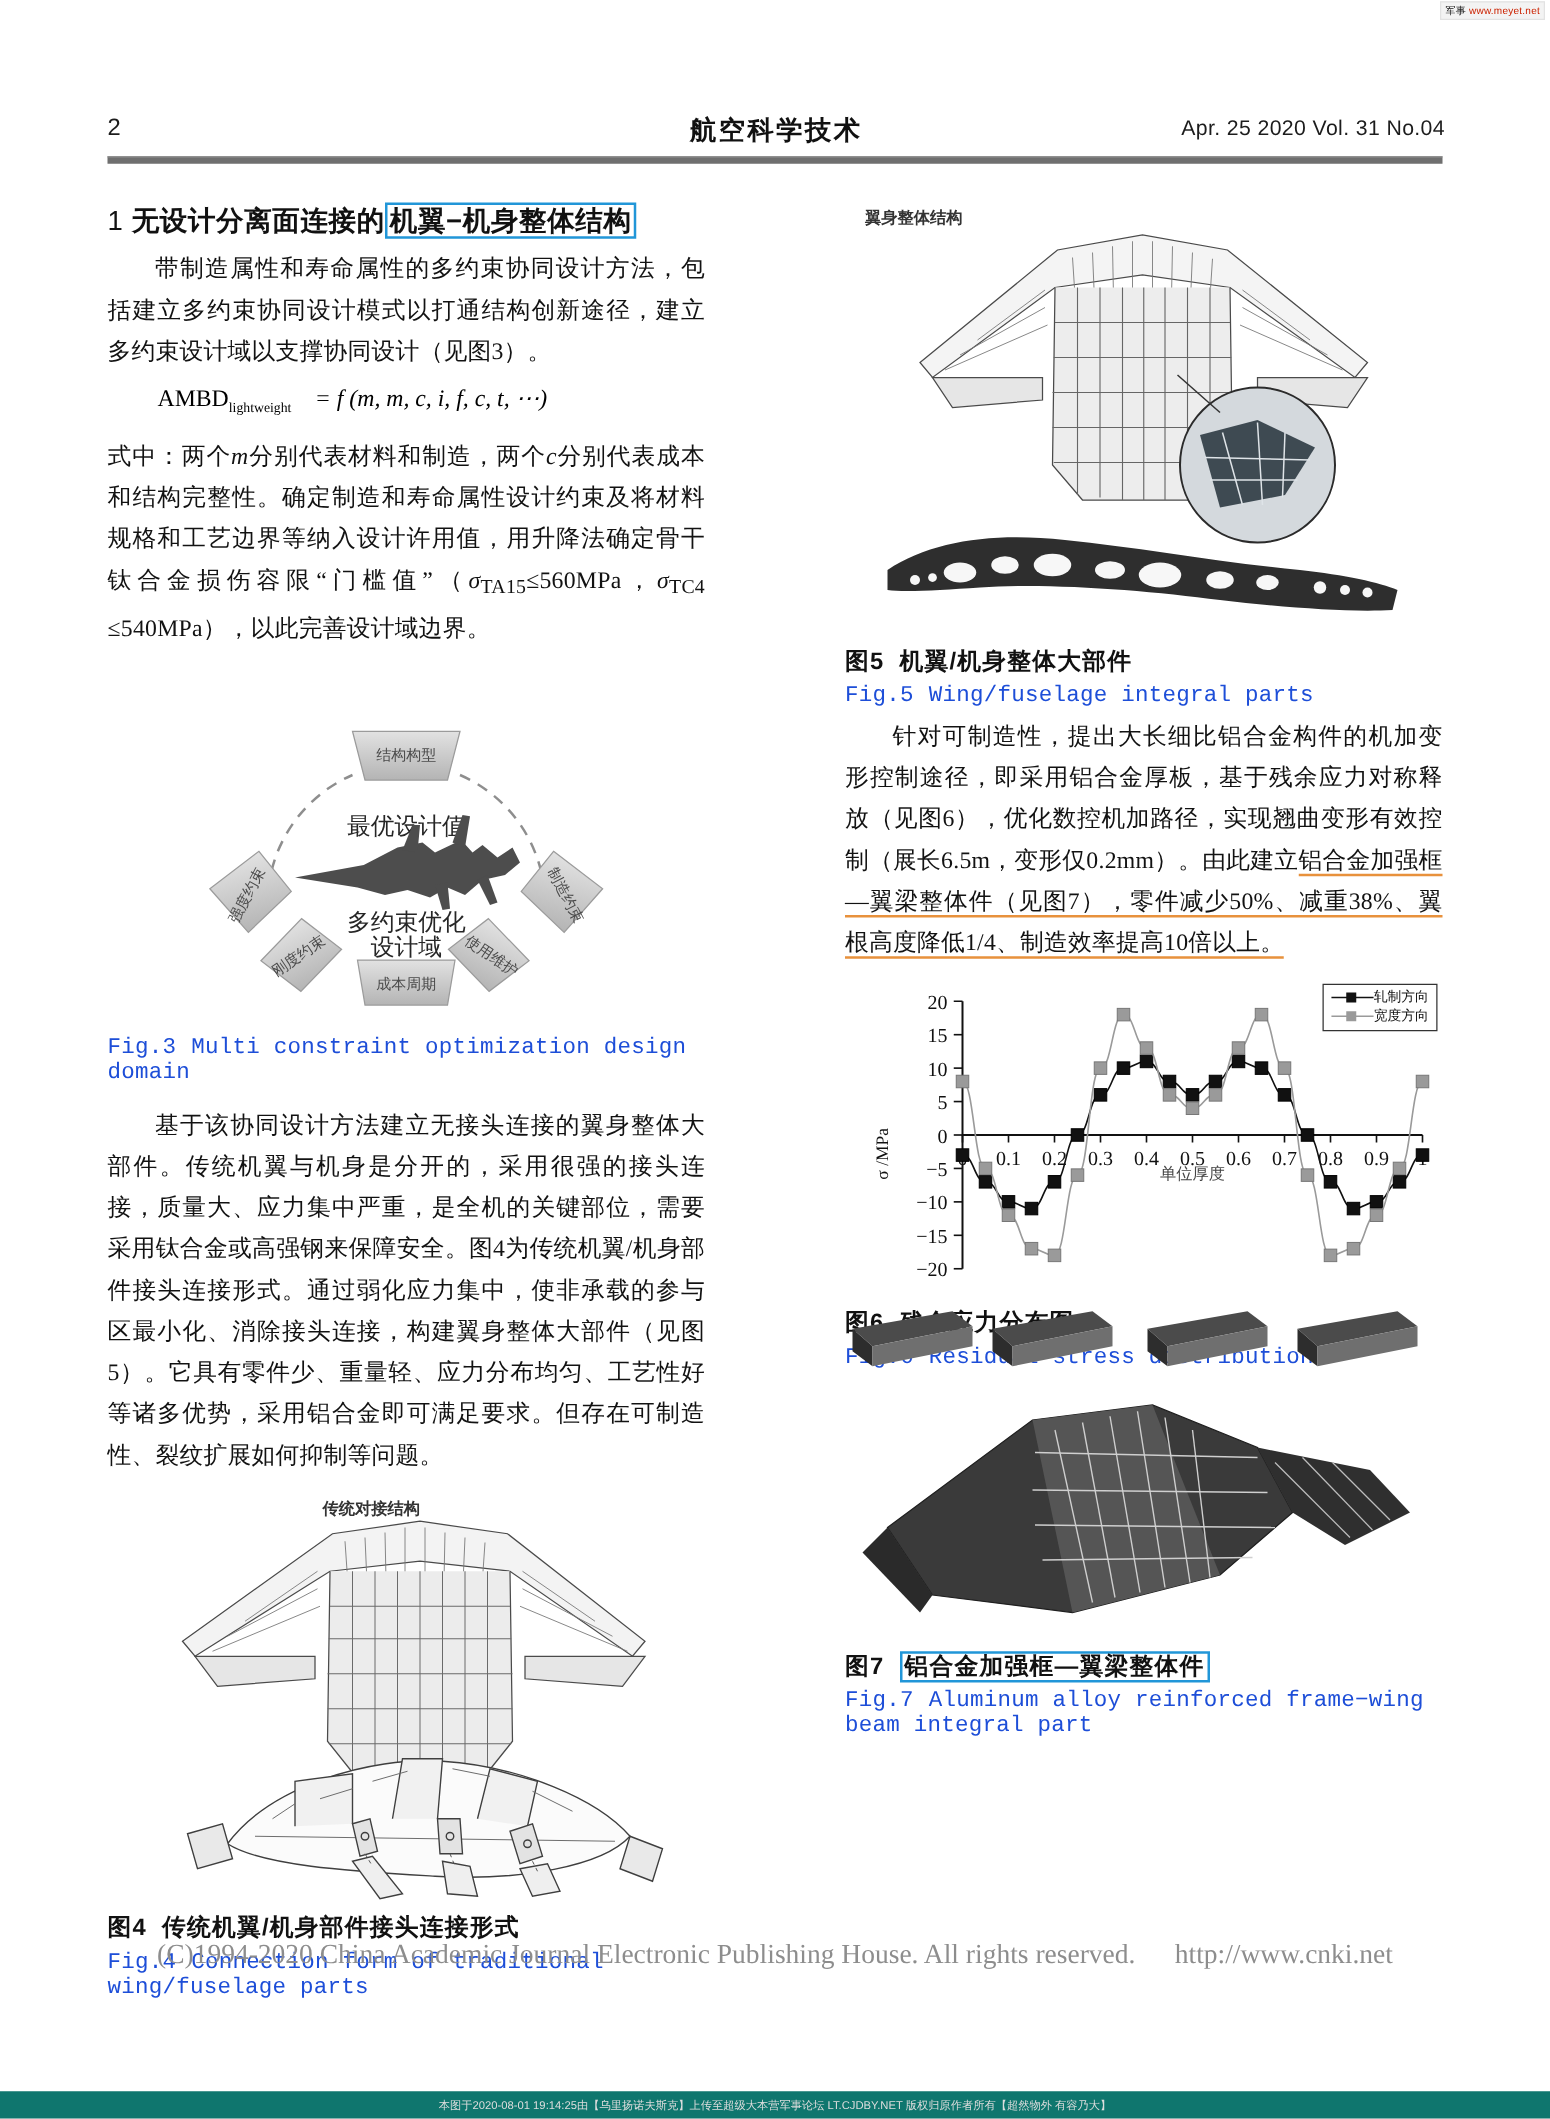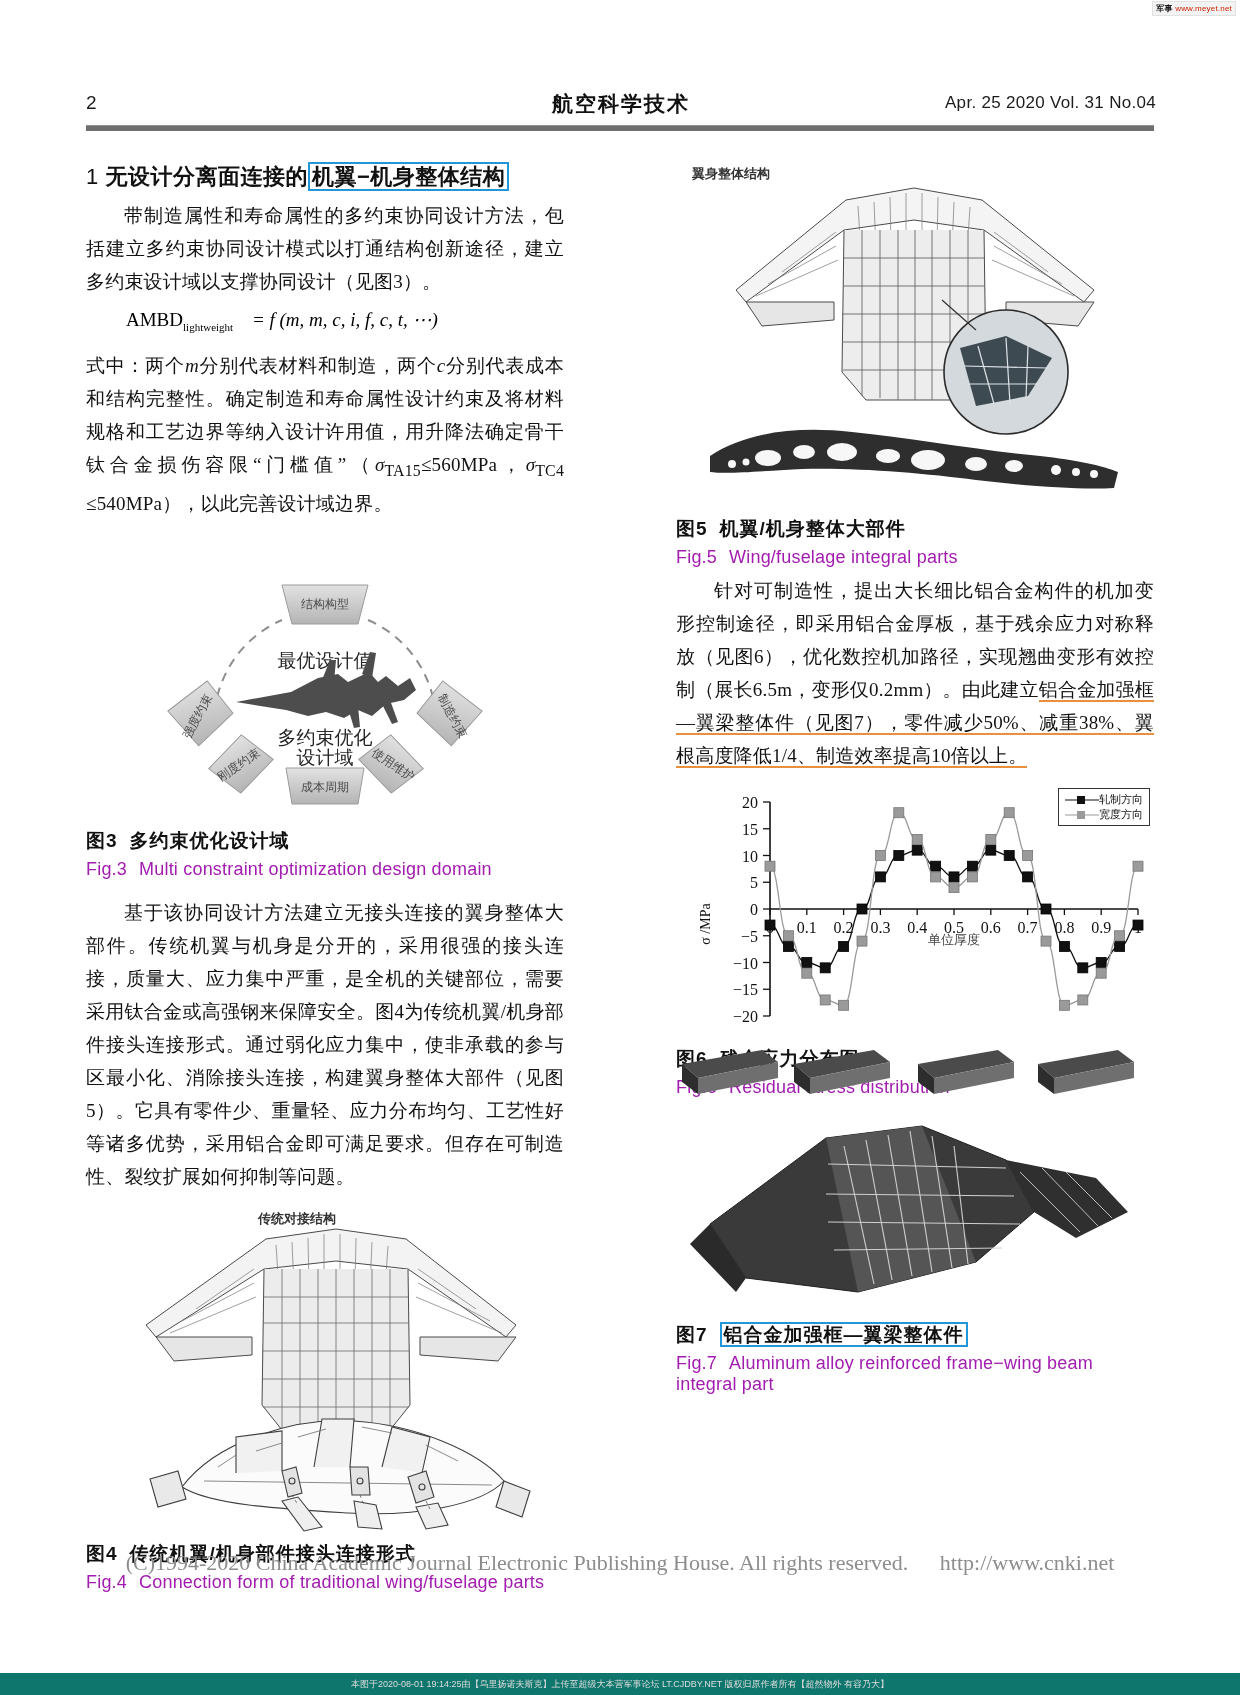--- a/index.html
+++ b/index.html
@@ -8,21 +8,21 @@
     position:relative;width:1240px;height:1695px;background:#ffffff;
     overflow:hidden;
   }
   
   .topstrip{position:absolute;left:0;top:0;width:1240px;height:16px;background:#ffffff;}
   .topstrip .rbrand{
     position:absolute;right:4px;top:1px;font-size:8px;color:#cc2200;
     font-family:"Liberation Sans",sans-serif;letter-spacing:.2px;
     background:#f3f3f3;padding:1px 3px;border:1px solid #e2e2e2;
   }
-  .topstrip .rbrand .t1{color:#1a1a1a;font-weight:bold;}
+  .topstrip .rbrand .t1{color:#1a1a1a;font-weight:normal;}
   
   .runhead{position:absolute;left:86px;top:92px;width:1070px;height:26px;}
   .runhead .pno{position:absolute;left:0;top:0;font-size:19px;color:#1c1c1c;
      font-family:"Liberation Sans",sans-serif;}
   .runhead .jname{position:absolute;left:0;right:0;top:-2px;text-align:center;
      font-size:21px;font-weight:bold;color:#111;letter-spacing:2px;}
   .runhead .issue{position:absolute;right:0;top:1px;font-size:17px;color:#1c1c1c;
      font-family:"Liberation Sans",sans-serif;letter-spacing:.3px;}
   .headrule{position:absolute;left:86px;top:125px;width:1068px;height:5px;
      background:#6f6f6f;border-top:1px solid #909090;}
@@ -46,22 +46,22 @@
   .formula .up{font-variant:normal;}
   .formula sub{font-size:11px;}
   .formula .it{font-style:italic;}
   .ul-orange{border-bottom:2px solid #e8913c;}
   
   .fig{margin:12px 0 0 0;}
   .figimg{position:relative;width:100%;background:#fff;}
   .cap{text-align:left;margin-top:6px;}
   .cap .cn{font-size:19px;font-weight:bold;color:#111;letter-spacing:1px;
      font-family:"Liberation Sans",sans-serif;}
-  .cap .en{font-size:18px;color:#a21caf;margin-top:5px;letter-spacing:.2px;
-     font-family:Liberation Sans, sans-serif;}
+  .cap .en{font-size:18px;color:#1d4ed8;margin-top:5px;letter-spacing:.2px;
+     font-family:Liberation Mono, monospace;}
   .cap .cn .lbl{margin-right:12px;}
   .cap .en .lbl{margin-right:12px;}
   
   .copyright{position:absolute;left:0;right:0;top:1550px;text-align:center;
      font-size:22px;color:#8d8d8d;font-family:"Liberation Serif",serif;}
   .copyright .url{margin-left:26px;}
   .botbar{position:absolute;left:0;bottom:0;width:1240px;height:22px;background:#0f766e;}
   .botbar span{display:block;text-align:center;color:#ddd;font-size:9px;line-height:22px;
      font-family:"Liberation Sans",sans-serif;}
   
@@ -156,23 +156,20 @@
                      L312 154 L324 146 L330 158 L318 168 L300 172 L286 184 L272 178 L258 186
                      L240 180 L222 184 L200 178 Z"></path>
             <path d="M236 148 L244 128 L250 128 L248 150 Z"></path>
             <path d="M276 142 L284 120 L290 121 L286 146 Z"></path>
             <path d="M262 176 L268 196 L274 195 L272 174 Z"></path>
             <path d="M296 172 L306 192 L312 190 L304 168 Z"></path>
           </g>
         </svg>
       </div>
       <div class="cap">
-        <div class="cn">
-          <span class="lbl">图3</span><span>多约束优化设计域</span>
-        </div>
         <div class="en">
           <span class="lbl">Fig.3</span><span>Multi constraint optimization design domain</span>
         </div>
       </div>
     </div>
 
     <p class="body ind" style="margin-top:16px">基于该协同设计方法建立无接头连接的翼身整体大部件。传统机翼与机身是分开的，采用很强的接头连接，质量大、应力集中严重，是全机的关键部位，需要采用钛合金或高强钢来保障安全。图4为传统机翼/机身部件接头连接形式。通过弱化应力集中，使非承载的参与区最小化、消除接头连接，构建翼身整体大部件（见图5）。它具有零件少、重量轻、应力分布均匀、工艺性好等诸多优势，采用铝合金即可满足要求。但存在可制造性、裂纹扩展如何抑制等问题。</p>
 
     <div class="fig">
       <div class="figimg" style="height:330px">

